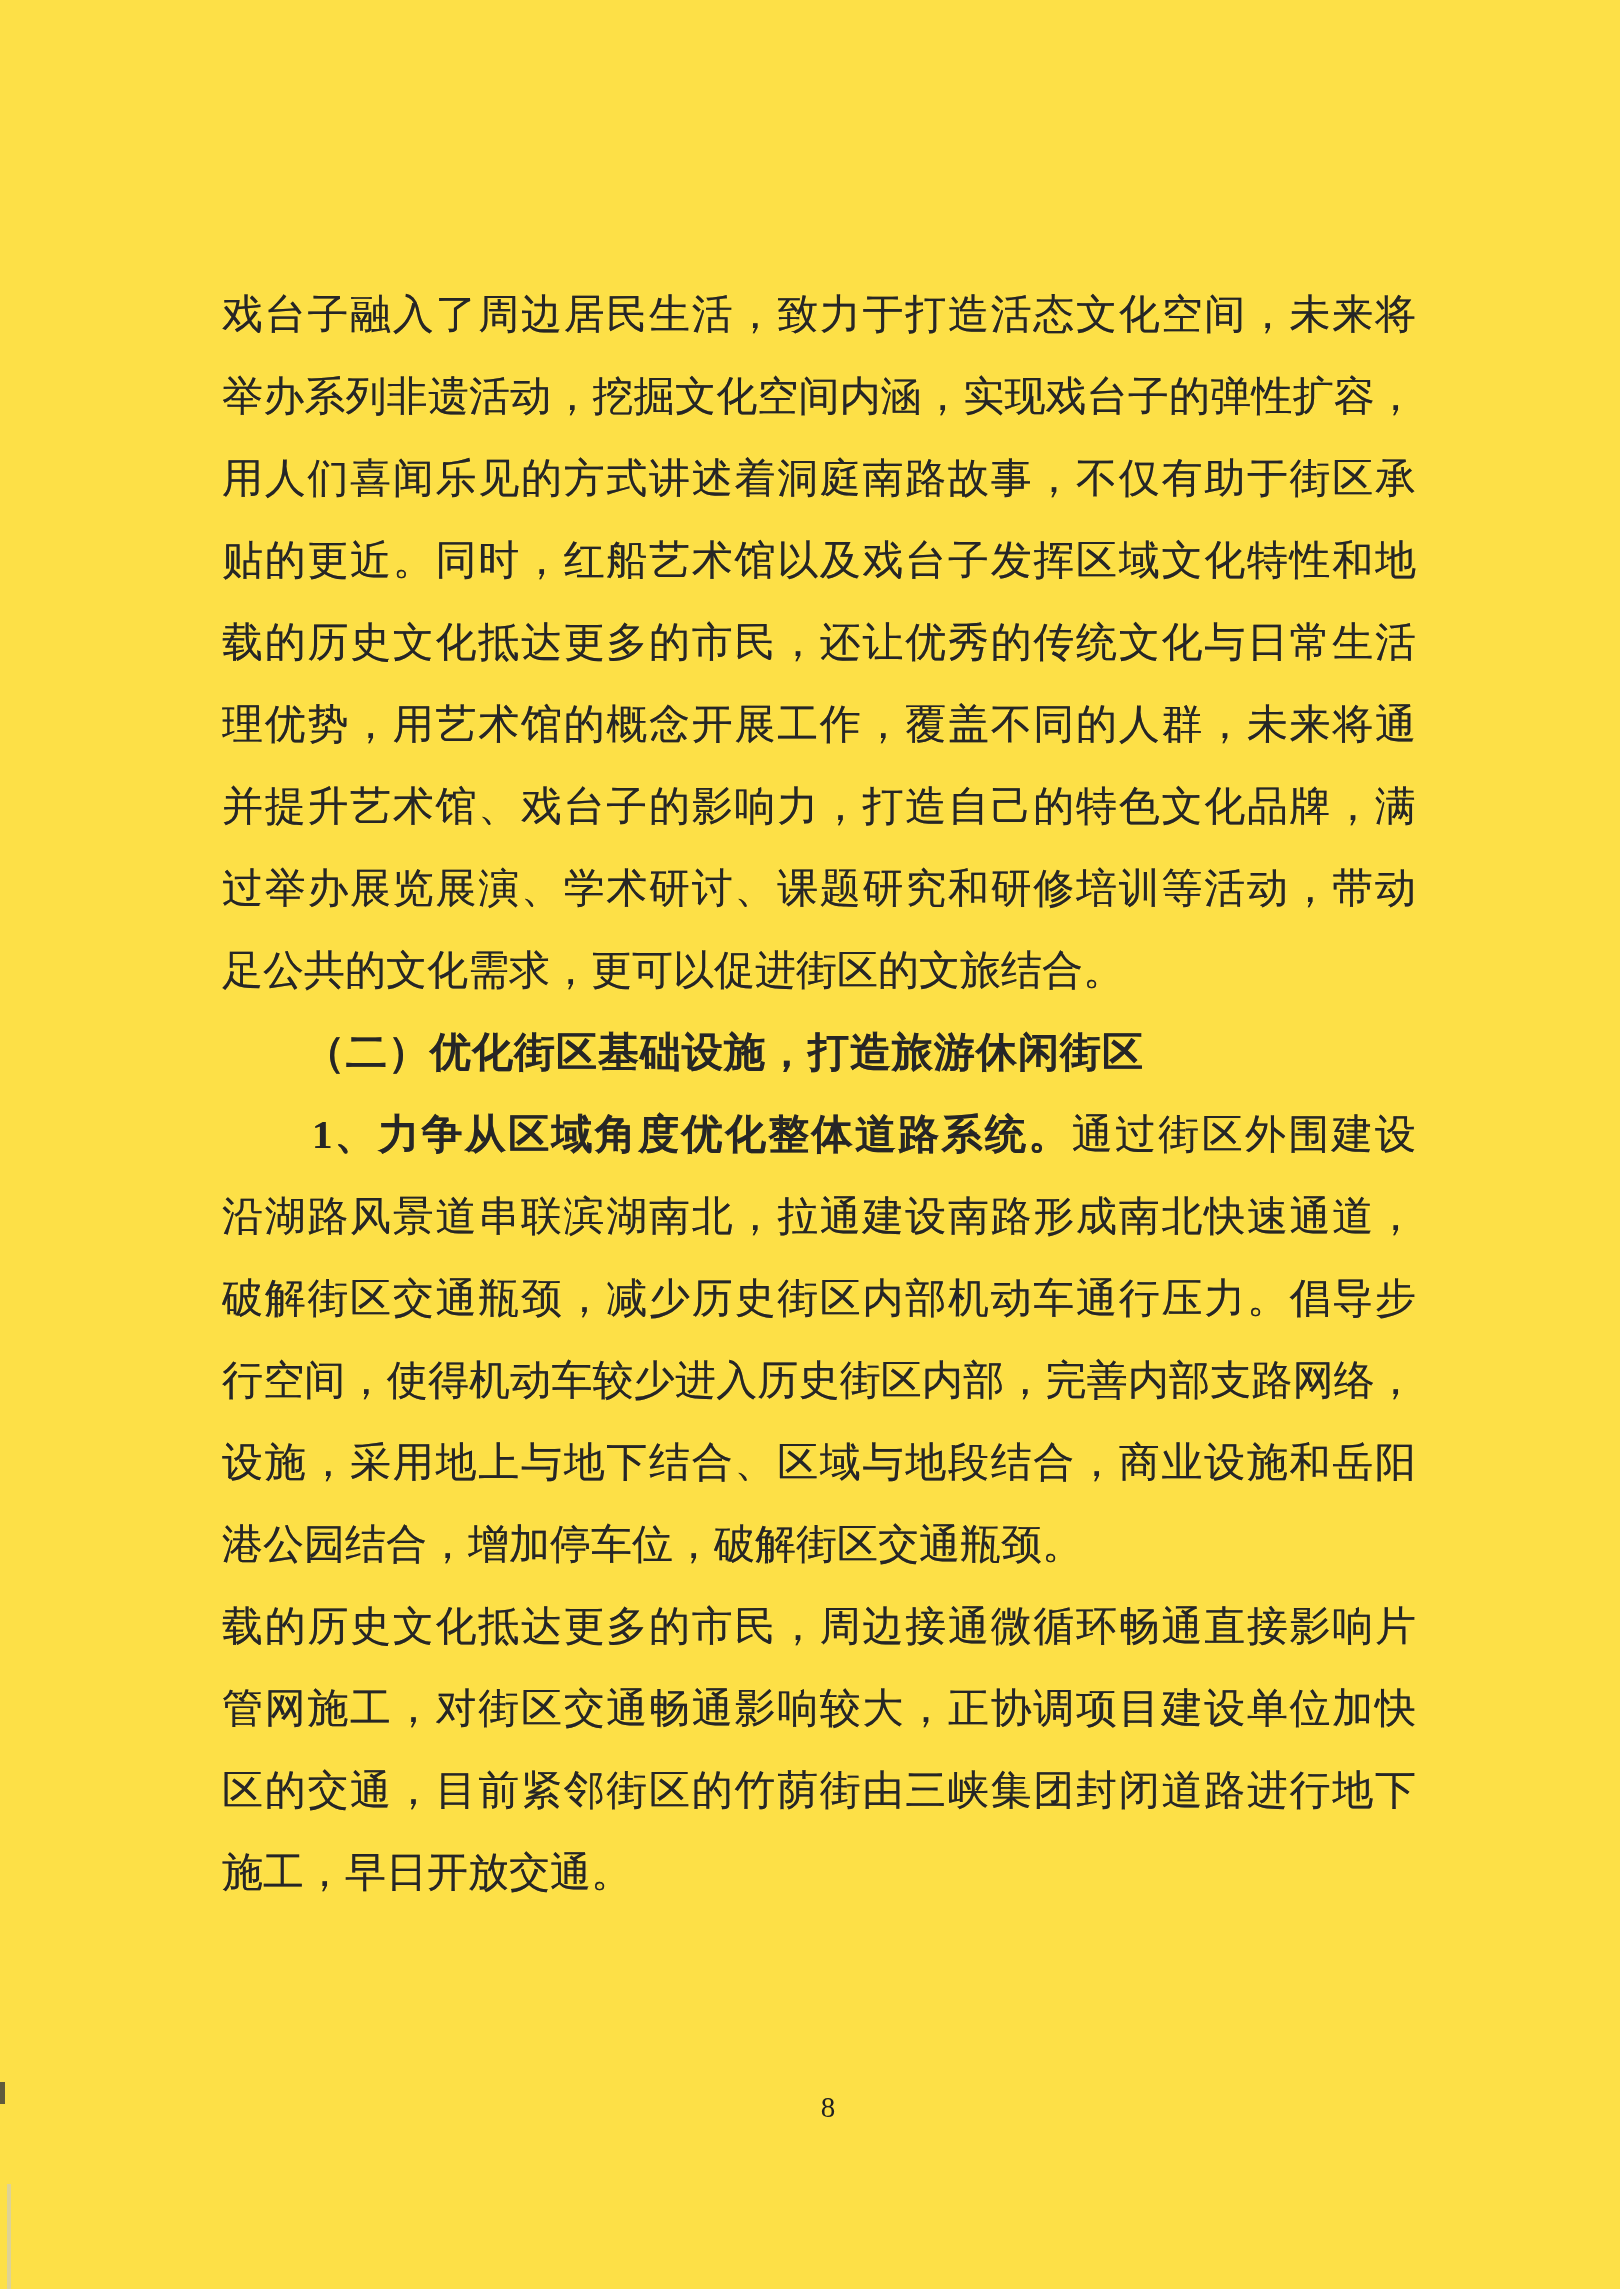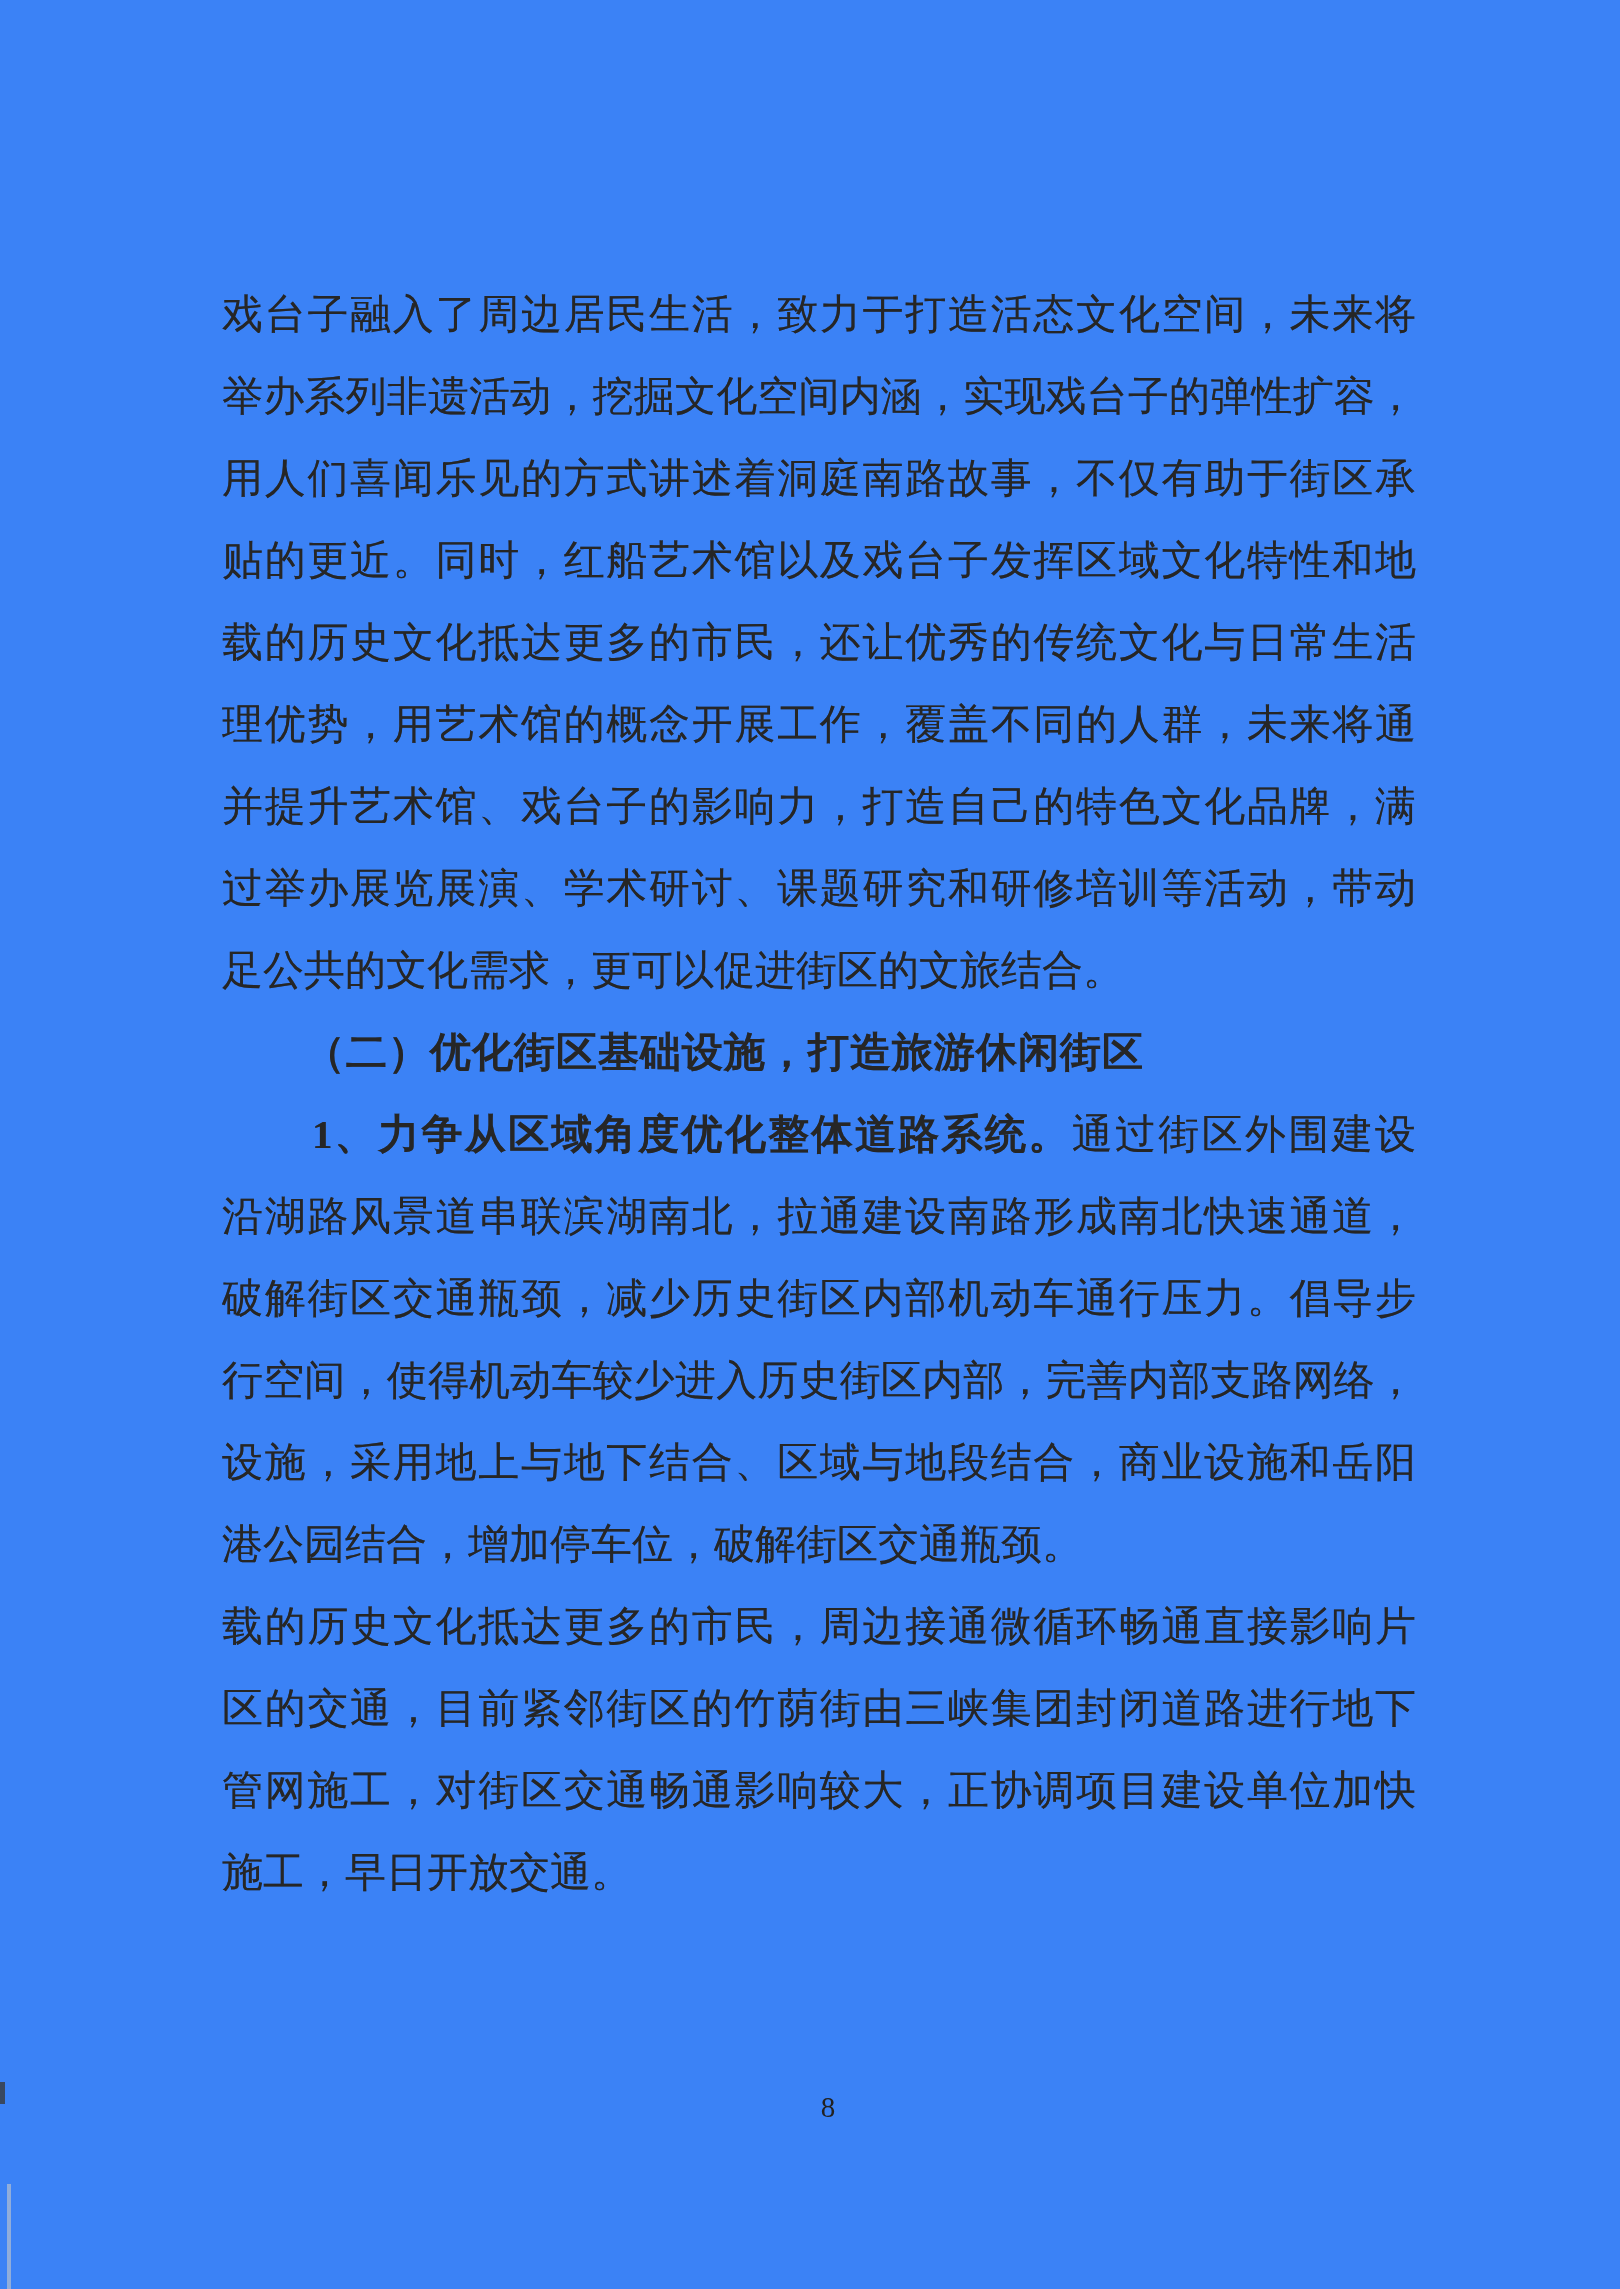--- a/index.html
+++ b/index.html
@@ -11,21 +11,21 @@
     width: 1620px;
     height: 2290px;
     position: relative;
     overflow: hidden;
     font-family: "Liberation Serif", "DejaVu Serif", serif;
     color: #262626;
   }
   .scan-page {
     position: absolute;
     inset: 0;
-    background: #3b82f6;
+    background: #fde047;
     text-decoration: underline;
   }
   .text-block {
     position: absolute;
     top: 273px;
     left: 222px;
     width: 1194px;
     overflow: hidden;
     font-size: 41px;
     line-height: 82px;
@@ -105,22 +105,22 @@
     <div class="line j indent2">
       <span class="bold">1、力争从区域角度优化整体道路系统。</span><span>通过街区外围建设</span>
     </div>
     <div class="line j">沿湖路风景道串联滨湖南北，拉通建设南路形成南北快速通道，</div>
     <div class="line j">破解街区交通瓶颈，减少历史街区内部机动车通行压力。倡导步</div>
     <div class="line j">行空间，使得机动车较少进入历史街区内部，完善内部支路网络，</div>
     <div class="line j">设施，采用地上与地下结合、区域与地段结合，商业设施和岳阳</div>
     <div class="line">港公园结合，增加停车位，破解街区交通瓶颈。</div>
 
     <div class="line j">载的历史文化抵达更多的市民，周边接通微循环畅通直接影响片</div>
+    <div class="line j">管网施工，对街区交通畅通影响较大，正协调项目建设单位加快</div>
     <div class="line j">区的交通，目前紧邻街区的竹荫街由三峡集团封闭道路进行地下</div>
-    <div class="line j">管网施工，对街区交通畅通影响较大，正协调项目建设单位加快</div>
     <div class="line">施工，早日开放交通。</div>
 
   </main>
 
   <div class="page-number">8</div>
 
 </div>
 
 
 </body></html>

